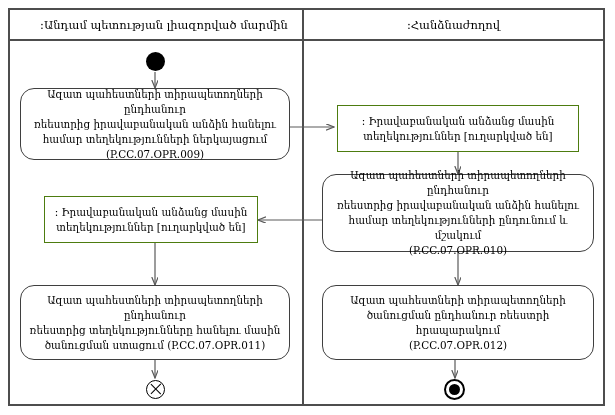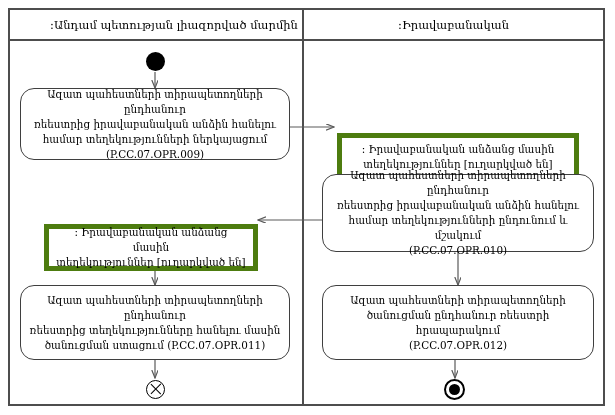--- a/index.html
+++ b/index.html
@@ -44,21 +44,21 @@
   .lane-title {
     position: absolute;
     top: 12px;
     height: 26px;
     line-height: 26px;
     text-align: center;
     font-size: 11.5px;
     color: #000;
     white-space: nowrap;
   }
-  .lane-title.left  { left: 12px;  width: 324px; }
+  .lane-title.left  { left: 2px;  width: 324px; }
   .lane-title.right { left: 304px; width: 299px; }
 
   
   .activity {
     position: absolute;
     box-sizing: border-box;
     border: 1px solid #3f3f3f;
     border-radius: 14px;
     background: #ffffff;
     display: flex;
@@ -69,31 +69,30 @@
     line-height: 15px;
     color: #000;
     padding: 20px 8px;
   }
   .activity .txt { display: block; white-space: pre-line; }
 
   
   .objectnode {
     position: absolute;
     box-sizing: border-box;
-    border: 5px solid #4d7c0f;
+    border: 1px solid #4d7c0f;
     background: #ffffff;
     display: flex;
     align-items: center;
     justify-content: center;
     text-align: center;
     font-size: 10.4px;
     line-height: 15px;
     color: #000;
     padding: 3px 6px;
-    margin-top: 28px;
   }
   .objectnode .txt { display: block; white-space: pre-line; }
 
   
   .initial-node {
     position: absolute;
     width: 19px; height: 19px;
     border-radius: 50%;
     background: #000;
   }
@@ -147,21 +146,21 @@
 </head>
 <body>
 
 <div id="canvas">
 
   <div class="frame"></div>
   <div class="header-rule"></div>
   <div class="lane-divider"></div>
 
   <div class="lane-title left">:Անդամ պետության լիազորված մարմին</div>
-  <div class="lane-title right">:Իրավաբանական</div>
+  <div class="lane-title right">:Հանձնաժողով</div>
 
   <svg class="edges" viewBox="0 0 615 415">
     <defs>
       <marker id="arrow" markerWidth="9" markerHeight="9" refX="8" refY="3.2" orient="auto" markerUnits="userSpaceOnUse">
         <path d="M0,0 L8,3.2 L0,6.4" fill="none" stroke="#5a5a5a" stroke-width="1.2"></path>
       </marker>
     </defs>
 
     <line x1="155" y1="72" x2="155" y2="88" marker-end="url(#arrow)"></line>
 

